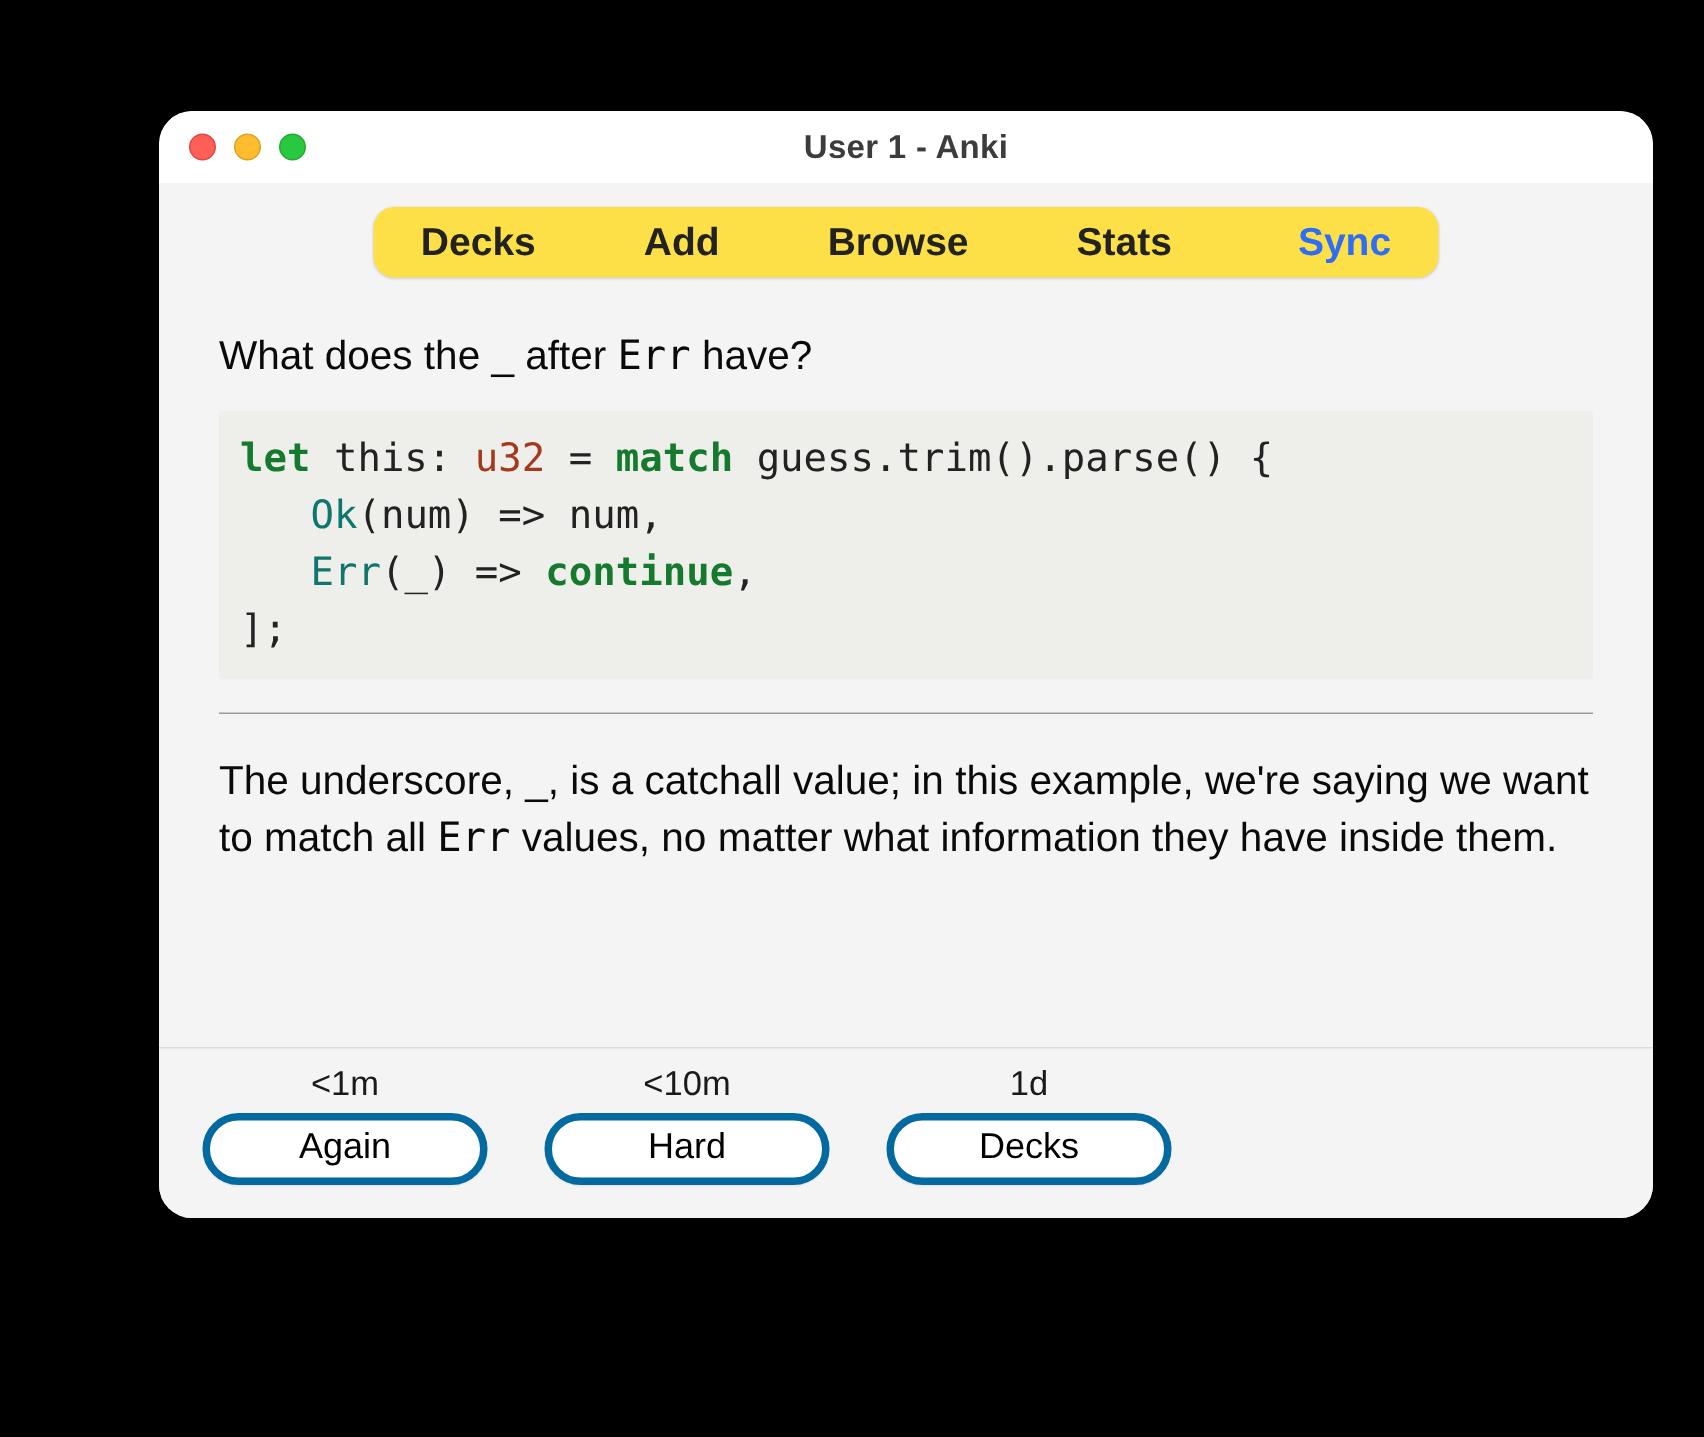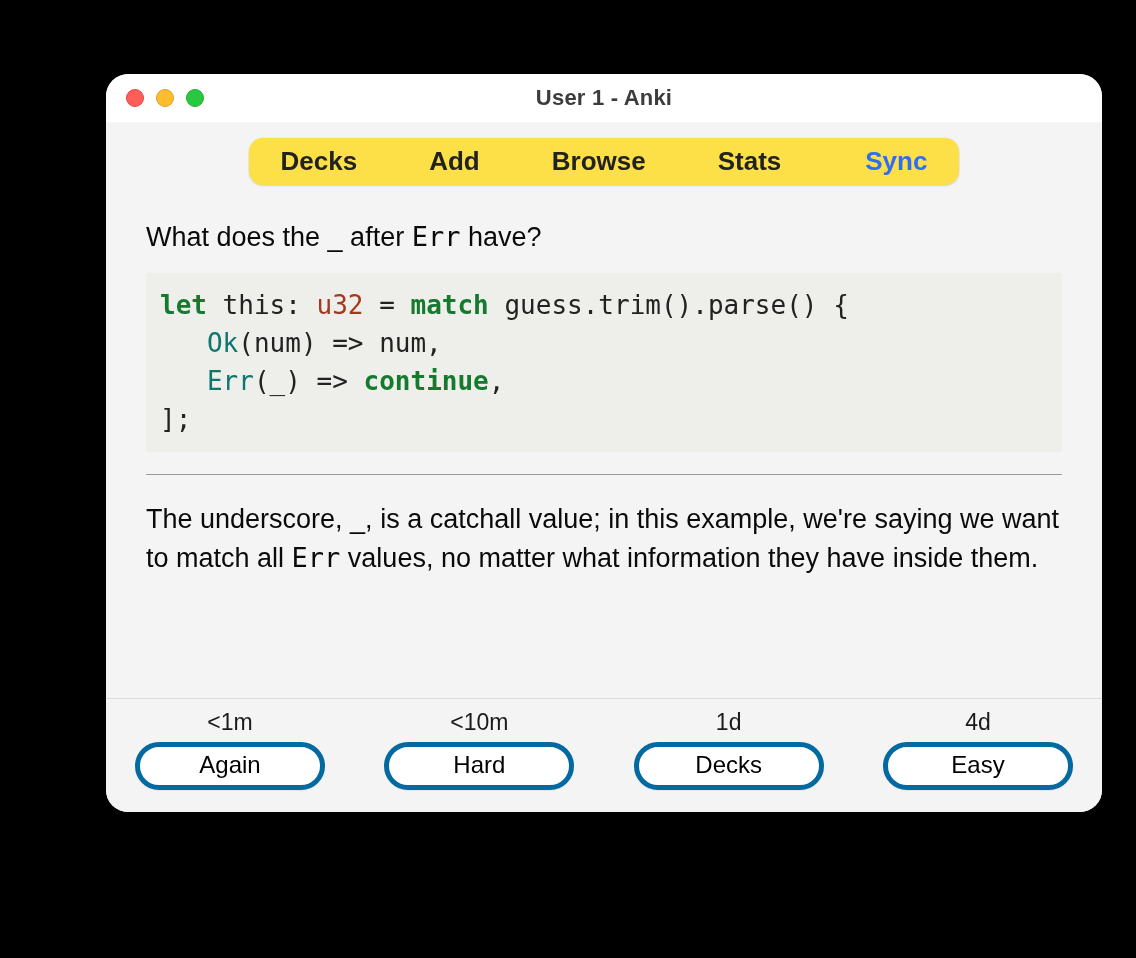--- a/index.html
+++ b/index.html
@@ -103,21 +103,21 @@
     color: #0a0a0a;
     line-height: 1.4;
   }
 
   .footer {
     border-top: 1px solid #dcdcdc;
     padding: 10px 24px 22px 24px;
     background: #f4f4f4;
   }
   .rating-row {
-    display: flex; justify-content: space-between; gap: 12px;
+    display: flex; justify-content: flex-start; gap: 28px;
   }
   .rating {
     display: flex; flex-direction: column; align-items: center;
     width: 200px;
   }
   .time {
     font-size: 23px;
     color: #1a1a1a;
     margin-bottom: 6px;
   }
@@ -181,20 +181,16 @@
         <div class="rbtn">Again</div>
       </div>
       <div class="rating">
         <div class="time">&lt;10m</div>
         <div class="rbtn">Hard</div>
       </div>
       <div class="rating">
         <div class="time">1d</div>
         <div class="rbtn">Decks</div>
       </div>
-      <div class="rating">
-        <div class="time">4d</div>
-        <div class="rbtn">Easy</div>
-      </div>
     </div>
   </div>
 
 </div>
 
 </body></html>

